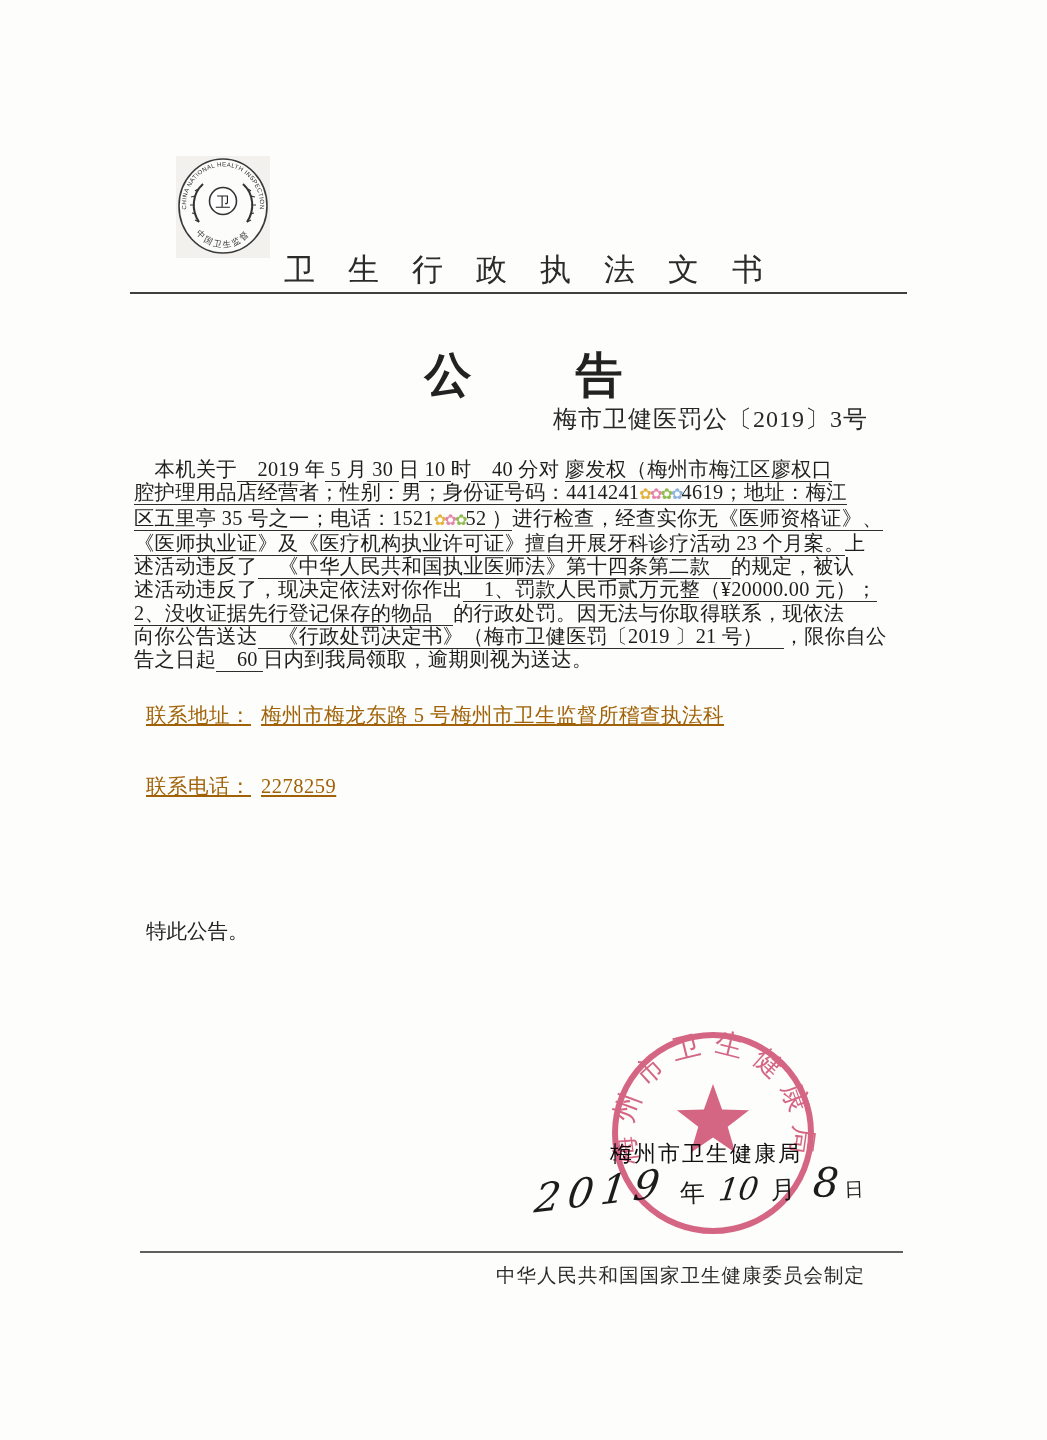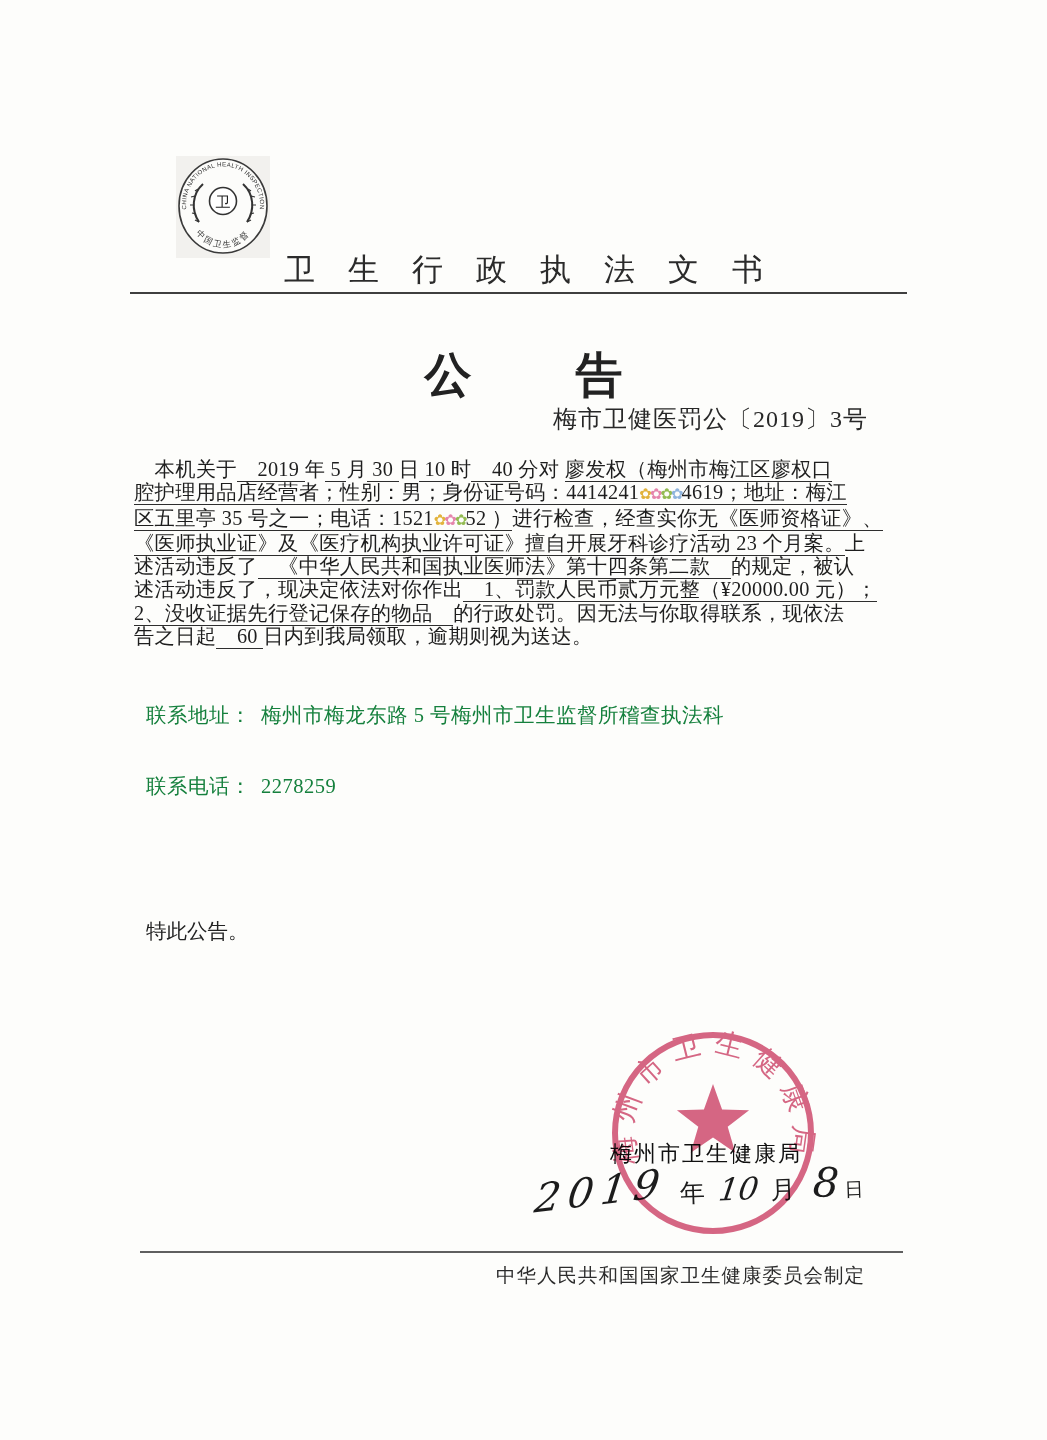--- a/index.html
+++ b/index.html
@@ -22,21 +22,21 @@
   .doc-number{position:absolute;right:179px;top:403px;font-size:24px;letter-spacing:1px;color:#282828;}
   
   .body-block{position:absolute;left:134px;top:458px;width:790px;font-size:20.3px;}
   .bline{line-height:23.25px;white-space:nowrap;letter-spacing:0.3px;}
   .bline .u{border-bottom:1.5px solid #2e2e2e;padding-bottom:1px;}
   .redact{font-family:"DejaVu Sans",sans-serif;font-size:15px;letter-spacing:-2px;}
   .redact i{font-style:normal;}
   .redact .f0{color:#e2b33c;} .redact .f1{color:#e585ac;}
   .redact .f2{color:#93bb52;} .redact .f3{color:#8fb4dd;}
   
-  .contact-line{position:absolute;left:146px;font-size:20.5px;letter-spacing:0.5px;color:#15803d;}
+  .contact-line{position:absolute;left:146px;font-size:20.5px;letter-spacing:0.5px;color:#a16207;text-decoration:underline;}
   .addr{top:701px;} .phone{top:772px;}
   .contact-line .val{margin-left:10px;}
   .closing{position:absolute;left:146px;top:909px;font-size:20.5px;color:#222;margin-top:8px;}
   
   .agency-printed{position:absolute;left:610px;top:1139px;font-size:22px;letter-spacing:2px;color:#101010;}
   .seal{position:absolute;left:606px;top:1026px;width:214px;height:214px;opacity:.84;mix-blend-mode:multiply;pointer-events:none;}
   .sig-date{position:absolute;left:536px;top:1164px;width:270px;transform:rotate(-2deg);
             color:#1c1c1c;white-space:nowrap;}
   .sig-date span{display:inline-block;vertical-align:baseline;}
   .d-year{font-family:"DejaVu Serif",serif;font-style:italic;font-size:40px;letter-spacing:7px;
@@ -87,20 +87,21 @@
   <div class="doc-number">梅市卫健医罚公〔2019〕3号</div>
 
   <div class="body-block">
       <div class="bline"><span>　本机关于</span><span class="u">　2019 </span><span>年</span><span class="u"> 5 </span><span>月</span><span class="u"> 30 </span><span>日</span><span class="u"> 10 </span><span>时</span><span class="u">　40 </span><span>分对 </span><span class="u">廖发权（梅州市梅江区廖权口</span></div>
       <div class="bline"><span class="u">腔护理用品店经营者；性别：男；身份证号码：4414241</span><span class="u redact"><i class="f0">✿</i><i class="f1">✿</i><i class="f2">✿</i><i class="f3">✿</i></span><span class="u">4619；地址：梅江</span></div>
       <div class="bline"><span class="u">区五里亭 35 号之一；电话：1521</span><span class="u redact"><i class="f0">✿</i><i class="f1">✿</i><i class="f2">✿</i></span><span class="u">52 ）</span><span>进行检查，经查实你</span><span class="u">无《医师资格证》、</span></div>
       <div class="bline"><span class="u">《医师执业证》及《医疗机构执业许可证》擅自开展牙科诊疗活动 23 个月案。</span><span>上</span></div>
       <div class="bline"><span>述活动违反了</span><span class="u">　《中华人民共和国执业医师法》第十四条第二款　</span><span>的规定，被认</span></div>
       <div class="bline"><span>述活动违反了，现决定依法对你作出</span><span class="u">　1、罚款人民币贰万元整（¥20000.00 元）；</span></div>
       <div class="bline"><span class="u">2、没收证据先行登记保存的物品　</span><span>的行政处罚。因无法与你取得联系，现依法</span></div>
+      <div class="bline"><span>向你公告送达</span><span class="u">　《行政处罚决定书》（梅市卫健医罚〔2019 〕21 号）　</span><span>，限你自公</span></div>
       <div class="bline"><span>告之日起</span><span class="u">　60 </span><span>日内到我局领取，逾期则视为送达。</span></div>
     </div>
 
   <div class="contact-line addr">
     <span>联系地址：</span><span class="val">梅州市梅龙东路 5 号梅州市卫生监督所稽查执法科</span>
   </div>
   <div class="contact-line phone">
     <span>联系电话：</span><span class="val">2278259</span>
   </div>
 

